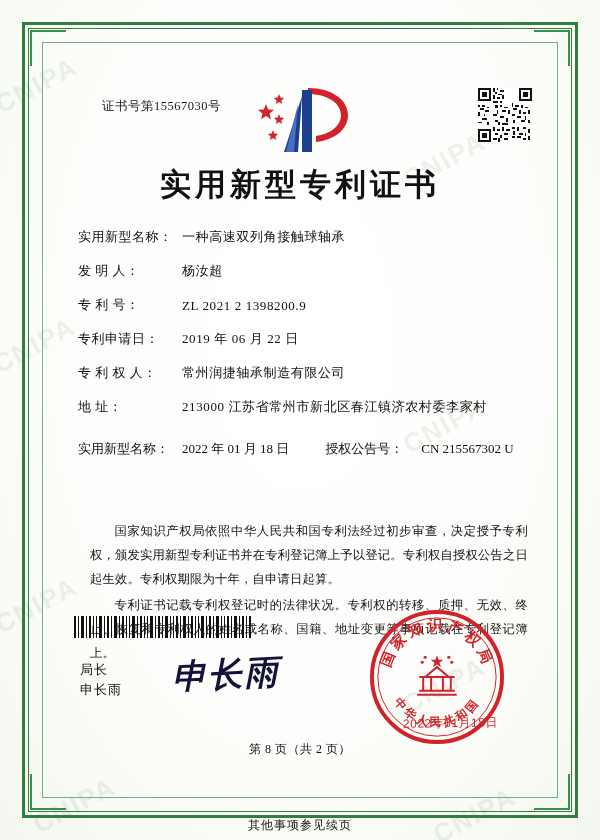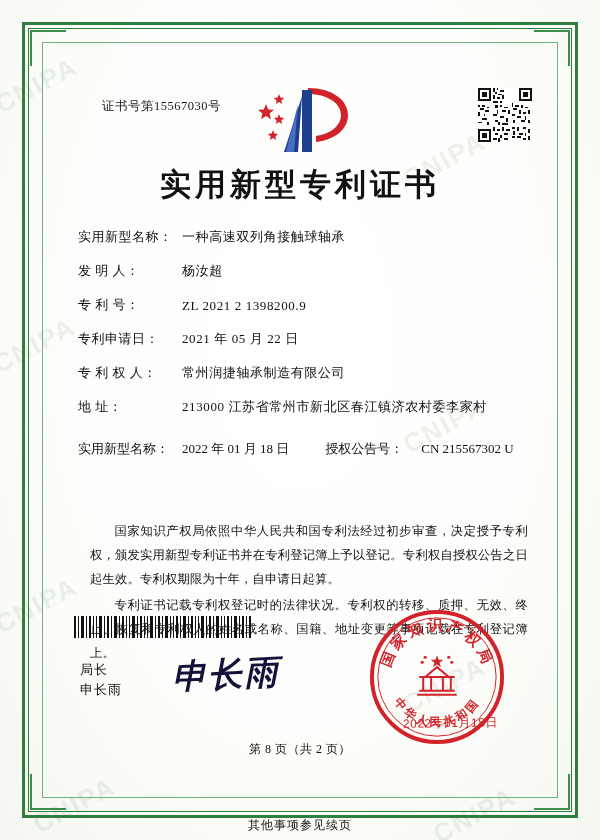--- a/index.html
+++ b/index.html
@@ -372,21 +372,21 @@
       <div class="field">
         <div class="lbl">发 明 人：</div>
         <div class="val">杨汝超</div>
       </div>
       <div class="field">
         <div class="lbl">专 利 号：</div>
         <div class="val">ZL 2021 2 1398200.9</div>
       </div>
       <div class="field">
         <div class="lbl">专利申请日：</div>
-        <div class="val">2021 年 05 月 22 日</div>
+        <div class="val">2019 年 06 月 22 日</div>
       </div>
       <div class="field">
         <div class="lbl">专 利 权 人：</div>
         <div class="val">常州润捷轴承制造有限公司</div>
       </div>
       <div class="field">
         <div class="lbl">地 址：</div>
         <div class="val">213000 江苏省常州市新北区春江镇济农村委李家村</div>
       </div>
 

